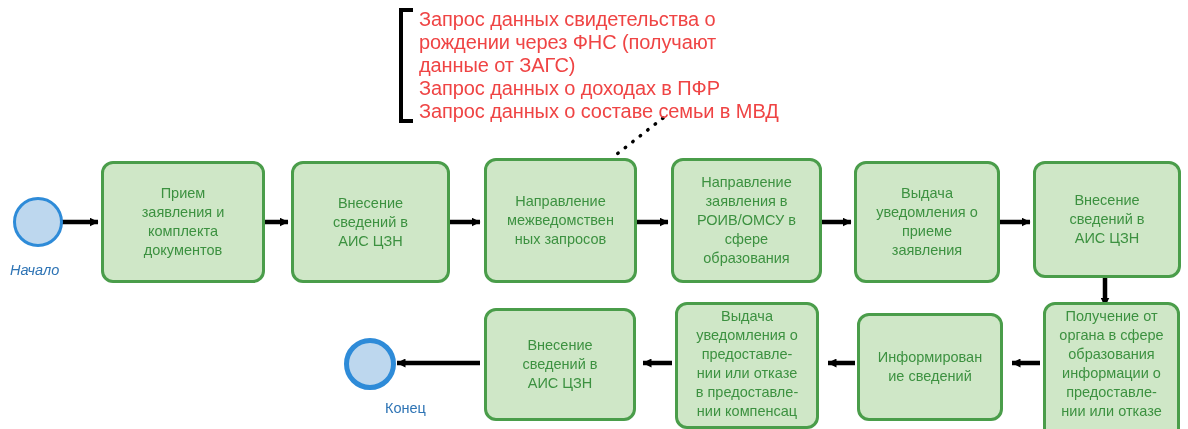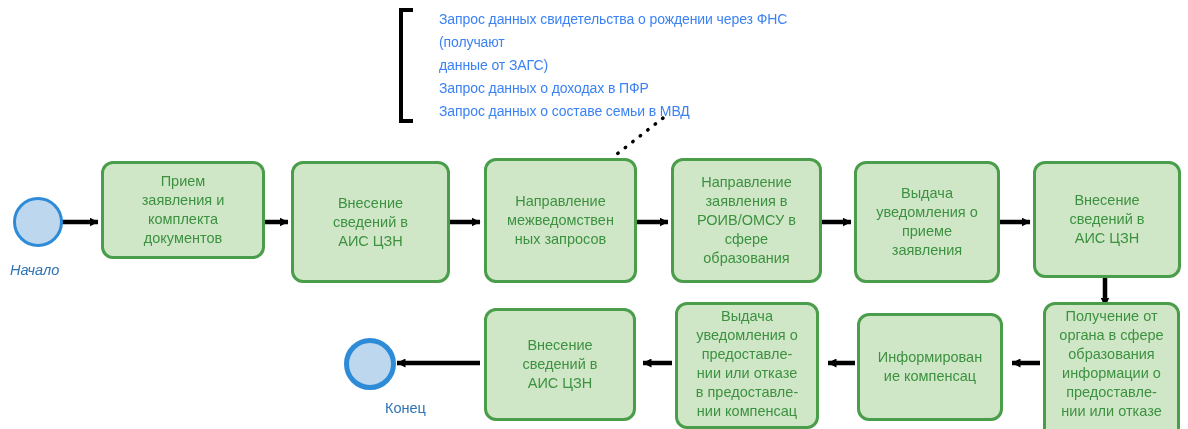--- a/index.html
+++ b/index.html
@@ -35,26 +35,25 @@
     width: 14px;
     min-height: 108px;
     border-left: 4px solid #000000;
     border-top: 4px solid #000000;
     border-bottom: 4px solid #000000;
     box-sizing: border-box;
     flex: 0 0 14px;
   }
   .annotation-text {
     padding-left: 6px;
-    font-size: 14px;
+    font-size: 20px;
     line-height: 23px;
-    color: #3b82f6;
+    color: #ef4444;
     white-space: pre-line;
     letter-spacing: -0.1px;
-    margin-left: 20px;
   }
 
   
   .node {
     position: absolute;
     box-sizing: border-box;
     background: #cfe7c7;
     border: 3px solid #4a9d4a;
     border-radius: 12px;
     color: #3c9140;
@@ -136,21 +135,21 @@
 Запрос данных о доходах в ПФР
 Запрос данных о составе семьи в МВД</div>
 </div>
 
 <div class="terminator start" style="left:13px; top:197px; width:50px; height:50px;"></div>
 <div class="term-label" style="left:10px; top:262px;font-style:italic;">Начало</div>
 
 <div class="terminator end" style="left:344px; top:338px; width:52px; height:52px;"></div>
 <div class="term-label" style="left:345px; top:400px;margin-left:40px;">Конец</div>
 
-<div class="node" style="left:101px; top:161px; width:164px; height:98px;">
+<div class="node" style="left:101px; top:161px; width:164px; height:122px;">
   <span class="node-label">Прием
 заявления и
 комплекта
 документов</span>
 </div>
 
 <div class="node" style="left:291px; top:161px; width:159px; height:122px;">
   <span class="node-label">Внесение
 сведений в
 АИС ЦЗН</span>
@@ -187,21 +186,21 @@
   <span class="node-label">Получение от
 органа в сфере
 образования
 информации о
 предоставле-
 нии или отказе</span>
 </div>
 
 <div class="node" style="left:857px; top:313px; width:146px; height:108px;">
   <span class="node-label">Информирован
-ие компенсац</span>
+ие сведений</span>
 </div>
 
 <div class="node clip" style="left:675px; top:302px; width:144px; height:127px;">
   <span class="node-label">Выдача
 уведомления о
 предоставле-
 нии или отказе
 в предоставле-
 нии компенсац</span>
 </div>

